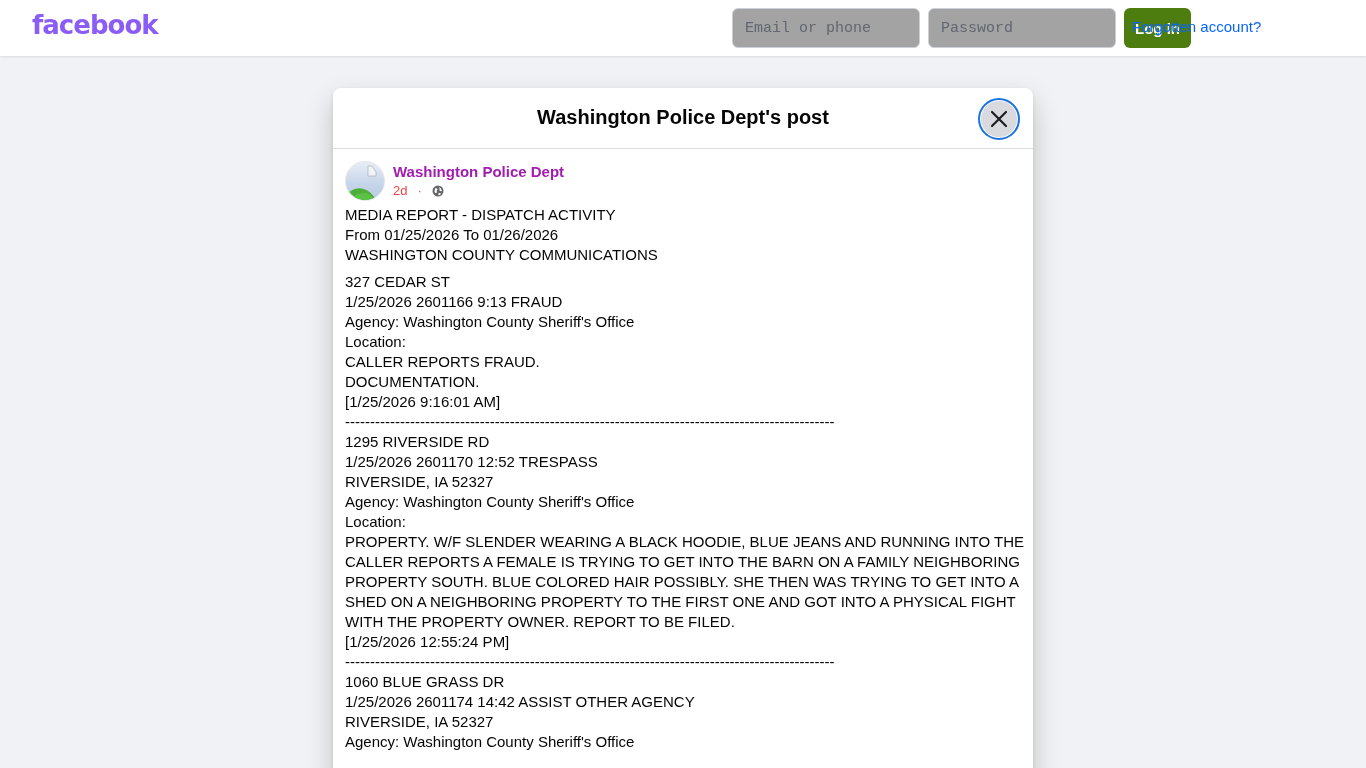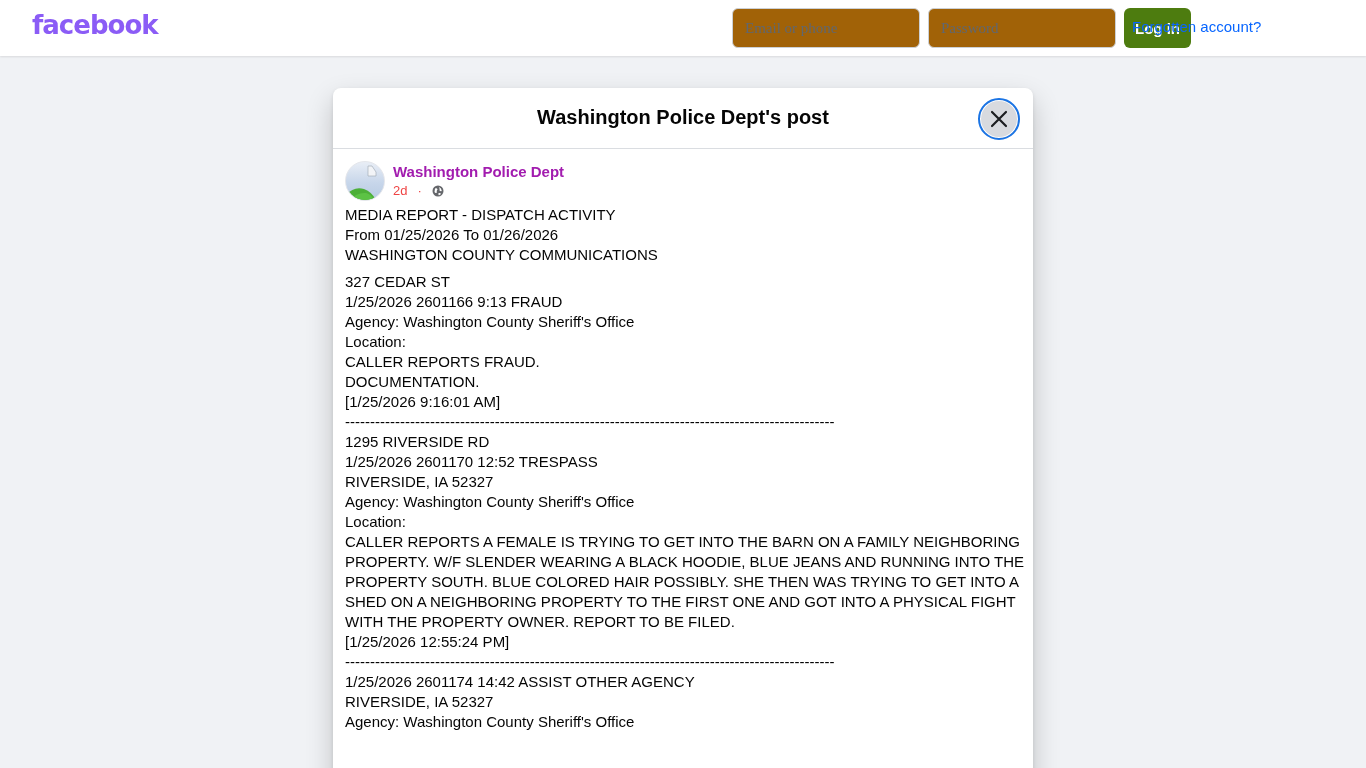--- a/index.html
+++ b/index.html
@@ -18,22 +18,22 @@
   }
   .logo {
     position: absolute; left: 32px; top: 10px;
     font-family: "DejaVu Sans", "Liberation Sans", sans-serif;
     font-weight: bold; font-size: 26px; letter-spacing: -1px;
     color: #8b5cf6;
   }
   .login-input {
     position: absolute; top: 8px; height: 40px; width: 188px;
     border: 1px solid #ccd0d5; border-radius: 6px;
-    background: #a16207;
-    font-family: Liberation Serif, serif;
+    background: #a3a3a3;
+    font-family: Liberation Mono, monospace;
     font-size: 15px; color: #1c1e21;
     padding: 0 12px;
     outline: none;
   }
   .login-input::placeholder { color: #606770; }
   .email { left: 732px; }
   .password { left: 928px; }
   .login-btn {
     position: absolute; left: 1124px; top: 8px; width: 67px; height: 40px;
     background: #4d7c0f; color: #fff; border: none; border-radius: 6px;
@@ -147,28 +147,29 @@
       <div class="line">[1/25/2026 9:16:01 AM]</div>
     </div>
     <div class="divider">--------------------------------------------------------------------------------------------------</div>
 
     <div>
       <div class="line">1295 RIVERSIDE RD</div>
       <div class="line">1/25/2026 2601170 12:52 TRESPASS</div>
       <div class="line">RIVERSIDE, IA 52327</div>
       <div class="line">Agency: Washington County Sheriff's Office</div>
       <div class="line">Location:</div>
+      <div class="line">PROPERTY. W/F SLENDER WEARING A BLACK HOODIE, BLUE JEANS AND RUNNING INTO THE</div>
       <div class="line">CALLER REPORTS A FEMALE IS TRYING TO GET INTO THE BARN ON A FAMILY NEIGHBORING</div>
-      <div class="line">PROPERTY. W/F SLENDER WEARING A BLACK HOODIE, BLUE JEANS AND RUNNING INTO THE</div>
       <div class="line">PROPERTY SOUTH. BLUE COLORED HAIR POSSIBLY. SHE THEN WAS TRYING TO GET INTO A</div>
       <div class="line">SHED ON A NEIGHBORING PROPERTY TO THE FIRST ONE AND GOT INTO A PHYSICAL FIGHT</div>
       <div class="line">WITH THE PROPERTY OWNER. REPORT TO BE FILED.</div>
       <div class="line">[1/25/2026 12:55:24 PM]</div>
     </div>
     <div class="divider">--------------------------------------------------------------------------------------------------</div>
 
     <div>
+      <div class="line">1060 BLUE GRASS DR</div>
       <div class="line">1/25/2026 2601174 14:42 ASSIST OTHER AGENCY</div>
       <div class="line">RIVERSIDE, IA 52327</div>
       <div class="line">Agency: Washington County Sheriff's Office</div>
     </div>
   </div>
 </div>
 
 </body></html>

